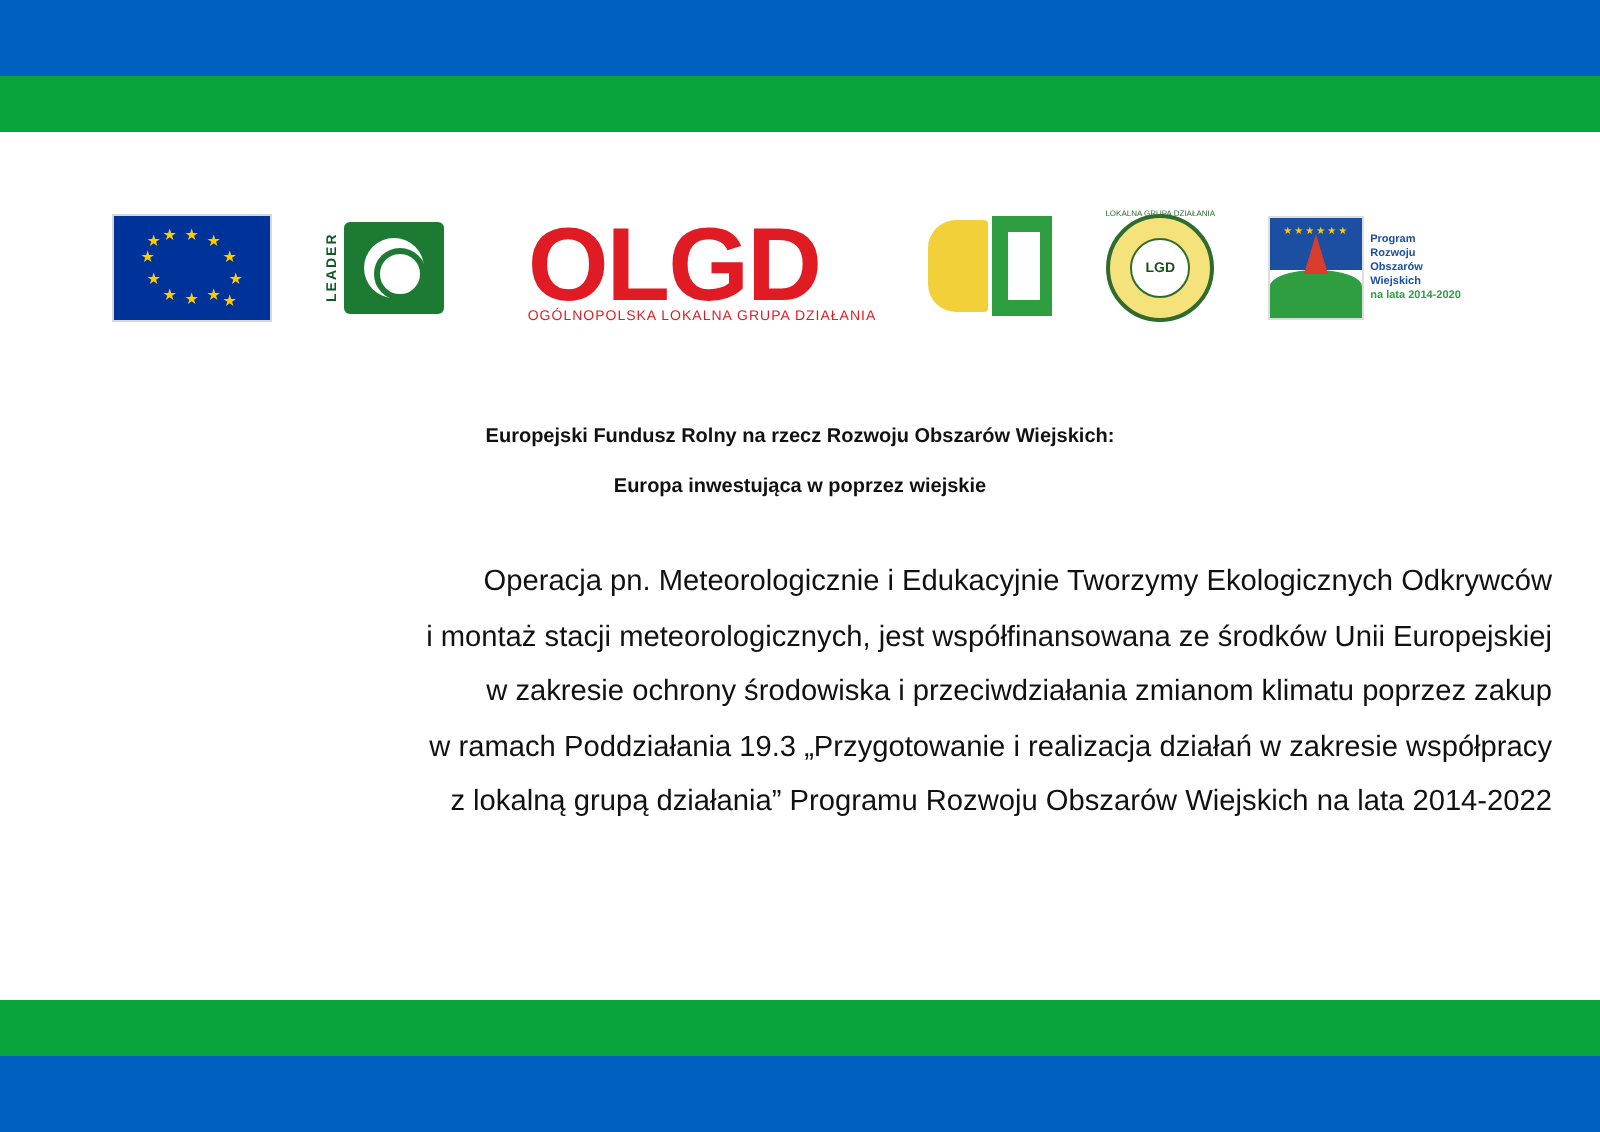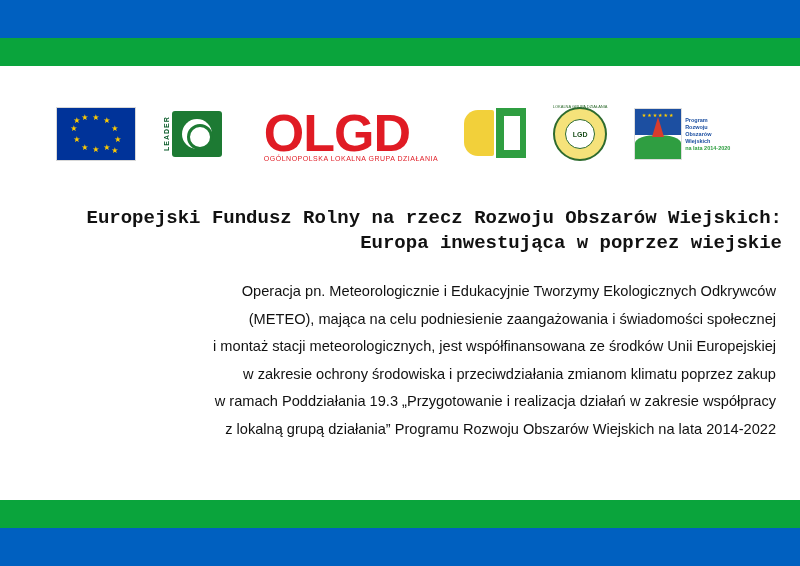--- a/index.html
+++ b/index.html
@@ -251,26 +251,25 @@
     font-size: 5.5px;
     line-height: 7px;
     color: #1c4fa1;
     font-weight: bold;
   }
   .prow-text .yrs { color: #2f9e41; }
 
   
   .headline {
     margin-top: 26px;
-    text-align: right;
-    font-size: 19px;
+    text-align: center;
+    font-size: 10px;
     font-weight: bold;
     color: #111111;
     line-height: 25px;
-    font-family: Liberation Mono, monospace;
   }
 
   
   .body-text {
     margin-top: 22px;
     text-align: right;
     font-size: 14.6px;
     color: #111111;
     line-height: 27.5px;
     padding: 0 6px;
@@ -357,21 +356,20 @@
 
     </div>
 
     <div class="headline">
       <div>Europejski Fundusz Rolny na rzecz Rozwoju Obszarów Wiejskich:</div>
       <div>Europa inwestująca w poprzez wiejskie</div>
     </div>
 
     <div class="body-text">
       <span class="line">Operacja pn. Meteorologicznie i Edukacyjnie Tworzymy Ekologicznych Odkrywców</span>
-      <span class="line">(METEO), mająca na celu podniesienie zaangażowania i świadomości społecznej</span>
       <span class="line">i montaż stacji meteorologicznych, jest współfinansowana ze środków Unii Europejskiej</span>
       <span class="line">w zakresie ochrony środowiska i przeciwdziałania zmianom klimatu poprzez zakup</span>
       <span class="line">w ramach Poddziałania 19.3 „Przygotowanie i realizacja działań w zakresie współpracy</span>
       <span class="line">z lokalną grupą działania” Programu Rozwoju Obszarów Wiejskich na lata 2014-2022</span>
     </div>
 
   </div>
 
   <div class="band band-green-bot"></div>
   <div class="band band-blue-bot"></div>

